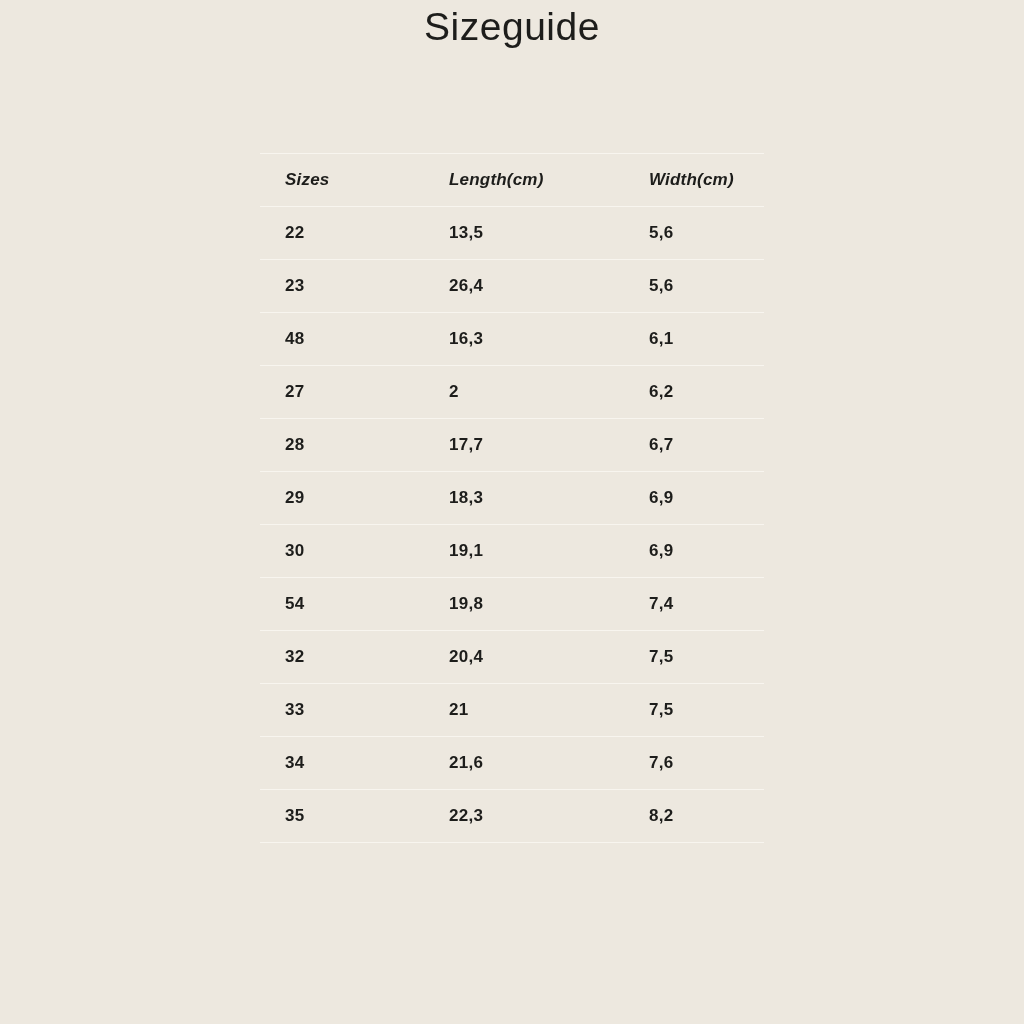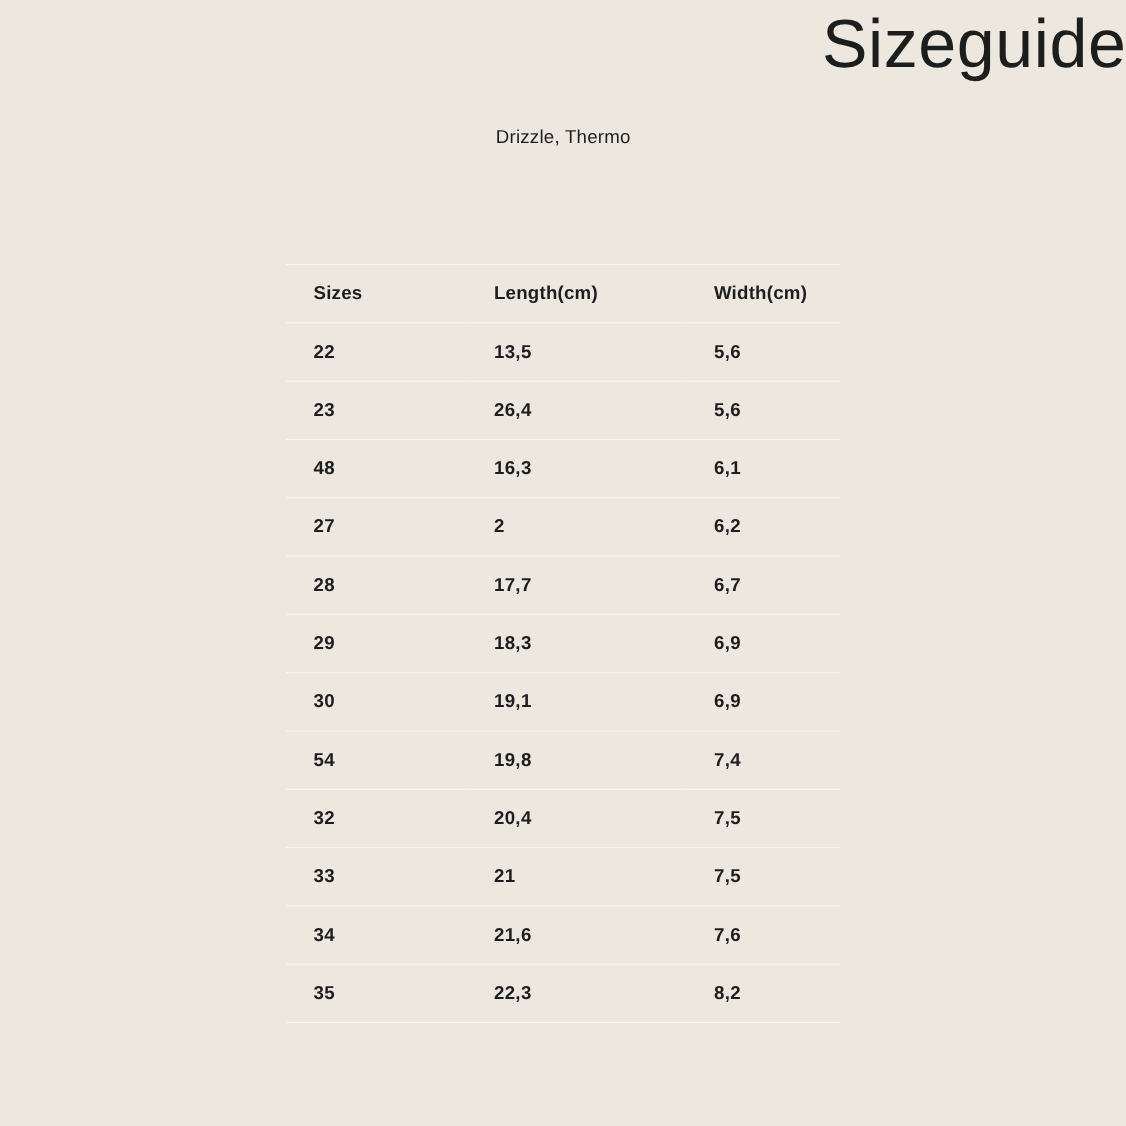--- a/index.html
+++ b/index.html
@@ -11,22 +11,22 @@
     height: 1024px;
     overflow: hidden;
     background: #EDE8DF;
     color: #1D1D1B;
     font-family: "Liberation Sans", sans-serif;
     -webkit-font-smoothing: antialiased;
   }
   .page-title {
     margin: 0;
     padding-top: 4px;
-    text-align: right;
-    font-size: 62px;
+    text-align: center;
+    font-size: 39px;
     font-weight: 500;
     letter-spacing: 0.5px;
     line-height: 1.18;
   }
   .subtitle {
     margin: 36px 0 0 0;
     text-align: center;
     font-size: 17px;
     font-weight: 400;
     line-height: 24px;
@@ -49,33 +49,33 @@
     padding: 0 0 0 25px;
     text-align: left;
     vertical-align: middle;
     border-bottom: 1px solid #F8F5EF;
     white-space: nowrap;
   }
   .size-table thead th {
     border-top: 1px solid #F8F5EF;
     font-weight: 700;
     letter-spacing: 0.2px;
+    font-style: italic;
   }
   .size-table td {
     font-weight: 700;
     letter-spacing: 0.3px;
   }
 </style>
 </head>
 <body>
 
 <main>
   <h1 class="page-title">Sizeguide</h1>
 
-  <p class="subtitle">Drizzle, Thermo</p>
 
   <table class="size-table">
     <colgroup>
       <col class="c1">
         <col class="c2">
         <col class="c3">
     </colgroup>
     <thead>
       <tr>
         <th>Sizes</th>

